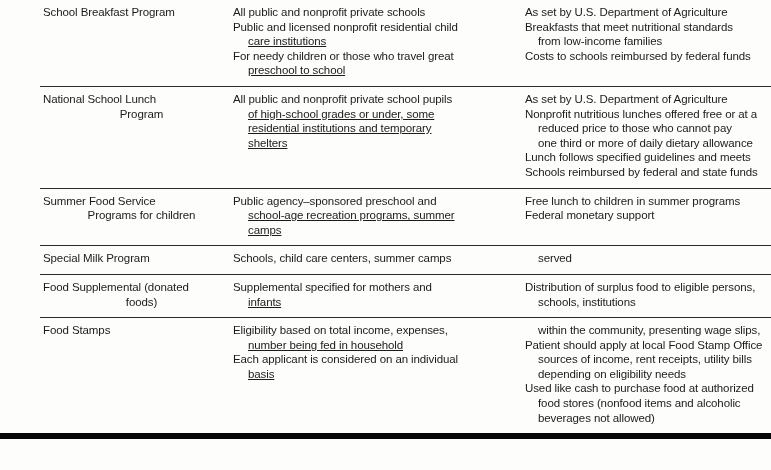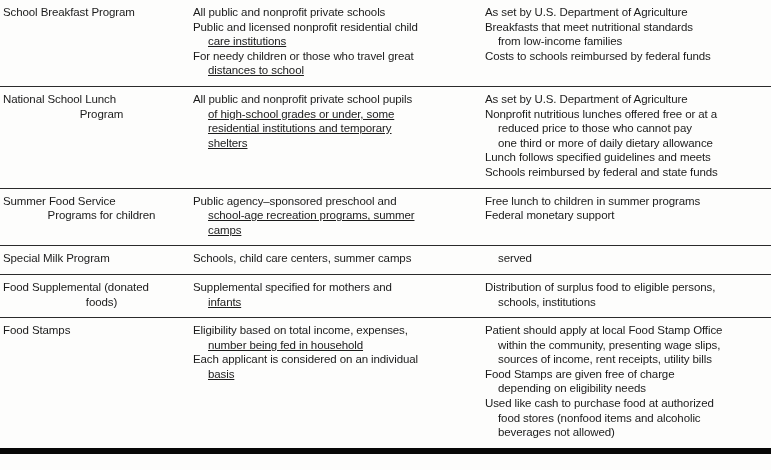--- a/index.html
+++ b/index.html
@@ -23,20 +23,21 @@
   }
   .table {
     width: 771px;
     box-sizing: border-box;
     border-bottom: 6px solid #070707;
   }
   .row {
     display: grid;
     grid-template-columns: 190px 292px 1fr;
     padding: 5px 13px 8px 0;
+    margin-left: 40px;
   }
   .row + .row {
     border-top: 1px solid #2b2b2b;
   }
   .cell {
     box-sizing: border-box;
     padding-left: 3px;
     padding-right: 8px;
   }
   .line { white-space: nowrap; }
@@ -51,21 +52,21 @@
   <div class="table">
   <div class="row">
     <div class="cell col-program">
           <div class="line">School Breakfast Program</div>
         </div>
     <div class="cell col-eligibility">
           <div class="line">All public and nonprofit private schools</div>
           <div class="line">Public and licensed nonprofit residential child</div>
           <div class="line cont">care institutions</div>
           <div class="line">For needy children or those who travel great</div>
-          <div class="line cont">distances to school</div>
+          <div class="line cont">preschool to school</div>
         </div>
     <div class="cell col-benefits">
           <div class="line">As set by U.S. Department of Agriculture</div>
           <div class="line">Breakfasts that meet nutritional standards</div>
           <div class="line cont">from low-income families</div>
           <div class="line">Costs to schools reimbursed by federal funds</div>
         </div>
   </div>
 
   <div class="row">
@@ -136,24 +137,23 @@
     <div class="cell col-program">
           <div class="line">Food Stamps</div>
         </div>
     <div class="cell col-eligibility">
           <div class="line">Eligibility based on total income, expenses,</div>
           <div class="line cont">number being fed in household</div>
           <div class="line">Each applicant is considered on an individual</div>
           <div class="line cont">basis</div>
         </div>
     <div class="cell col-benefits">
+          <div class="line cont">within the community, presenting wage slips,</div>
           <div class="line">Patient should apply at local Food Stamp Office</div>
-          <div class="line cont">within the community, presenting wage slips,</div>
           <div class="line cont">sources of income, rent receipts, utility bills</div>
-          <div class="line">Food Stamps are given free of charge</div>
           <div class="line cont">depending on eligibility needs</div>
           <div class="line">Used like cash to purchase food at authorized</div>
           <div class="line cont">food stores (nonfood items and alcoholic</div>
           <div class="line cont">beverages not allowed)</div>
         </div>
   </div>
 </div>
 </div>
 
 </body></html>

